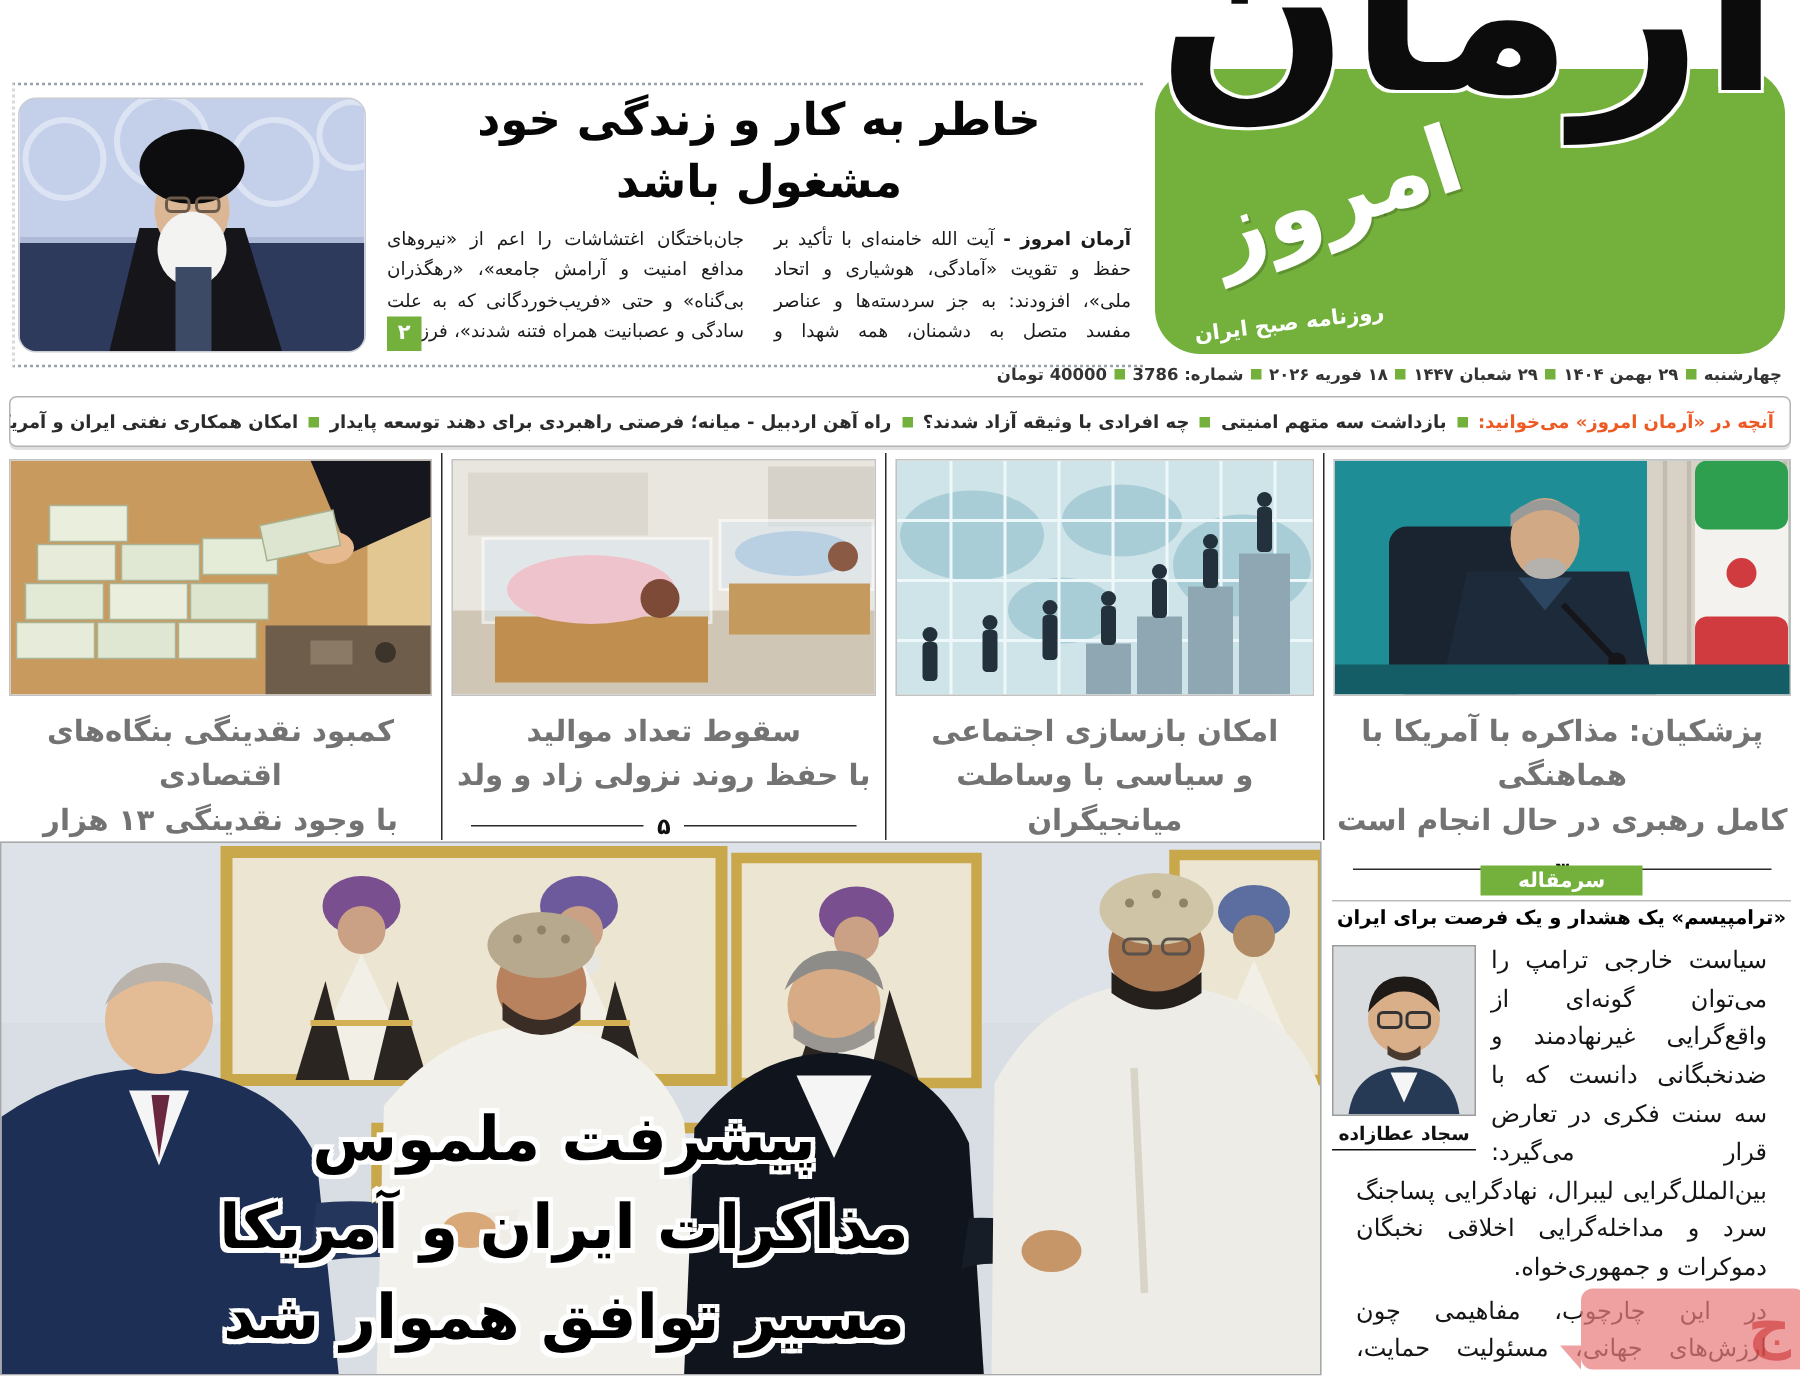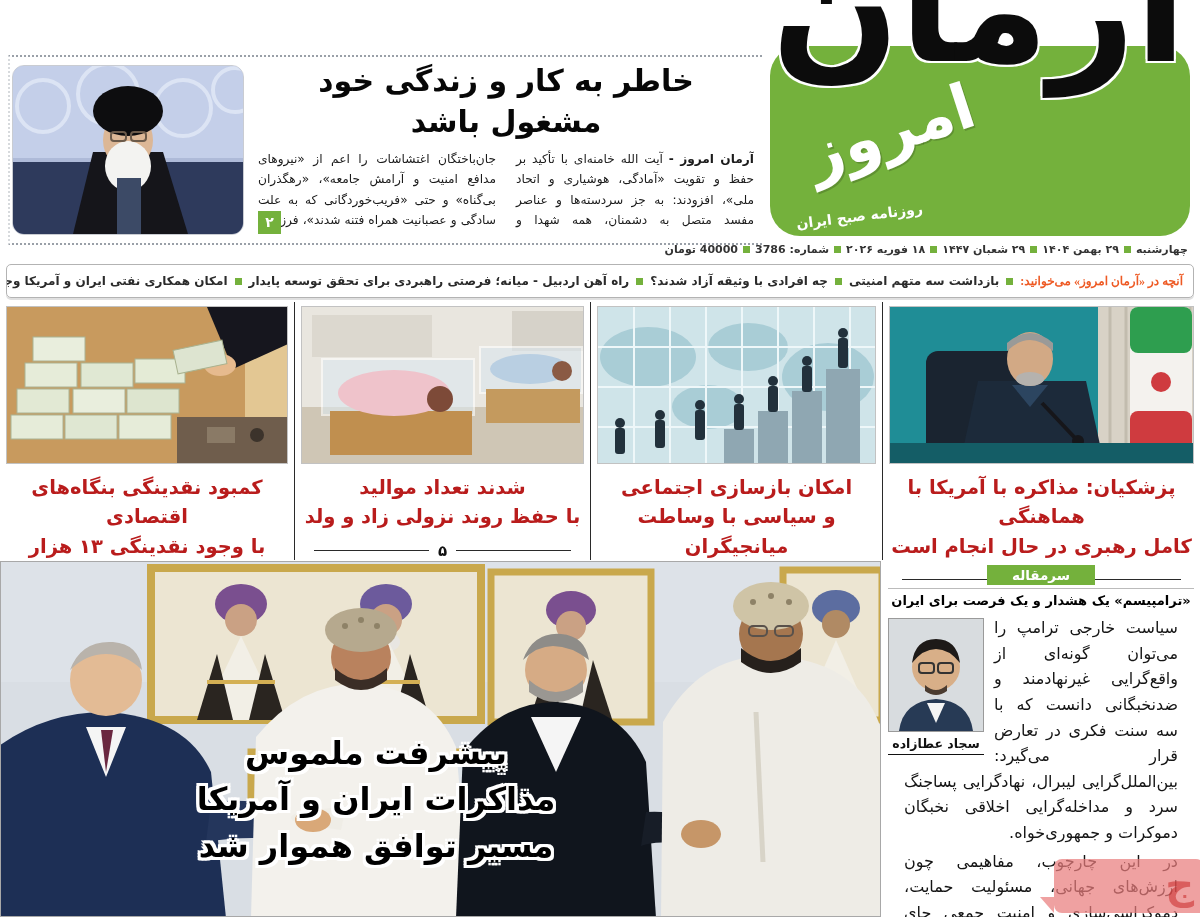--- a/index.html
+++ b/index.html
@@ -30,42 +30,42 @@
   #top-story .content{margin-left:244px;padding:4px 8px 0 4px;}
   .top-headline{font-size:30px;font-weight:bold;text-align:center;line-height:1.35;color:#070707;}
   .top-body{margin-top:7px;font-size:12.2px;line-height:1.66;text-align:justify;
     column-count:2;column-gap:20px;height:88px;overflow:hidden;color:#1b1b1b;}
   .badge{position:absolute;left:248px;bottom:9px;width:23px;height:23px;background:#74b13c;
     color:#fff;font-weight:bold;text-align:center;line-height:23px;font-size:14px;}
   
   #teaser{position:absolute;top:264px;left:6px;right:6px;height:32px;border:1px solid #b3b3b3;
     border-radius:5px;box-shadow:0 2px 0 #e0e0e0;display:flex;direction:rtl;align-items:center;
     padding:0 10px;gap:7px;font-size:12px;font-weight:bold;white-space:nowrap;overflow:hidden;}
-  .t-label{color:#ee5a24;flex:0 0 auto;font-family:Liberation Serif, serif;}
+  .t-label{color:#ee5a24;flex:0 0 auto;}
   .t-item{color:#2b2b2b;flex:0 0 auto;}
   
   #stories{position:absolute;top:302px;left:0;width:1200px;height:258px;display:flex;}
   .story{box-sizing:border-box;padding:2px 3px 0;}
   .story + .story{border-left:1px solid #2a2a2a;}
   .s0{width:294px;} .s1{width:296px;} .s2{width:292px;} .s3{width:318px;}
   .story .photo{height:156px;margin:2px 3px 0;border:1px solid #c2c2c2;overflow:hidden;background:#eee;}
   .story h2{margin:9px 2px 0;font-size:19.5px;font-weight:bold;text-align:center;
-    line-height:1.5;color:#b91c1c;direction:rtl;}
+    line-height:1.5;color:#737373;direction:rtl;}
   .pagenum{display:flex;align-items:center;margin:10px 16px 0;}
   .pagenum::before,.pagenum::after{content:"";flex:1;height:1px;background:#2a2a2a;}
   .pagenum span{margin:0 9px;font-size:15px;font-weight:bold;color:#111;}
   
   #main-photo{position:absolute;top:561px;left:0;width:881px;height:356px;
     border:1px solid #a8a8a8;box-sizing:border-box;overflow:hidden;background:#d9dee4;}
   .overlay-headline{position:absolute;left:80px;top:168px;width:590px;text-align:center;
-    direction:rtl;font-weight:bold;color:#000;font-size:32px;line-height:1.45;
+    direction:rtl;font-weight:bold;color:#000;font-size:41px;line-height:1.45;
     text-shadow:-3px -3px 0 #fff,3px -3px 0 #fff,-3px 3px 0 #fff,3px 3px 0 #fff,
                  0 -3px 0 #fff,0 3px 0 #fff,-3px 0 0 #fff,3px 0 0 #fff;}
   #editorial{position:absolute;top:561px;left:888px;width:306px;height:356px;direction:rtl;}
-  .ed-tag{width:108px;height:20px;margin:4px auto 3px;background:#74b13c;color:#fff;
+  .ed-tag{width:108px;height:20px;margin:16px auto 3px;background:#74b13c;color:#fff;
     font-size:13.5px;font-weight:bold;text-align:center;line-height:20px;}
   .ed-rule{height:1px;background:#bbb;margin:2px 0 3px;}
   .ed-title{font-size:13px;font-weight:bold;text-align:center;color:#000;margin:2px 0 5px;line-height:1.4;}
   .author{float:left;width:96px;margin:3px 10px 4px 0;}
   .author .a-photo{width:94px;height:112px;border:1px solid #9a9a9a;overflow:hidden;background:#d8dcdf;}
   .author .a-name{margin-top:4px;font-size:12.5px;font-weight:bold;text-align:center;
     border-bottom:1px solid #111;padding-bottom:3px;}
   .ed-body p{margin:0 16px 3px;font-size:16px;line-height:1.6;text-align:justify;color:#151515;}
   
   #watermark{position:absolute;right:-4px;bottom:4px;width:150px;height:54px;
@@ -133,21 +133,21 @@
   <div class="badge">۲</div>
 </div>
 
 <div id="teaser">
   <span class="t-label">آنچه در «آرمان امروز» می‌خوانید:</span>
   <span class="sq"></span>
   <span class="t-item">بازداشت سه متهم امنیتی</span>
   <span class="sq"></span>
   <span class="t-item">چه افرادی با وثیقه آزاد شدند؟</span>
   <span class="sq"></span>
-  <span class="t-item">راه آهن اردبیل - میانه؛ فرصتی راهبردی برای تحقق توسعه پایدار</span>
+  <span class="t-item">راه آهن اردبیل - میانه؛ فرصتی راهبردی برای دهند توسعه پایدار</span>
   <span class="sq"></span>
   <span class="t-item">امکان همکاری نفتی ایران و آمریکا وجود دارد؟</span>
 
 </div>
 
 <div id="stories">
 
   <div class="story s0">
     <div class="photo">
       <svg width="288" height="156" viewBox="0 0 288 156" xmlns="http://www.w3.org/2000/svg">
@@ -193,21 +193,21 @@
         <rect x="184" y="82" width="94" height="34" fill="#c49a5e"></rect>
         <ellipse cx="228" cy="62" rx="40" ry="15" fill="#b9cfe2"></ellipse>
         <circle cx="260" cy="64" r="10" fill="#8a5a44"></circle>
         <rect x="20" y="52" width="152" height="56" fill="#dde9f0" opacity=".6" stroke="#ffffff" stroke-width="2"></rect>
         <rect x="28" y="104" width="142" height="44" fill="#c08f4f"></rect>
         <ellipse cx="92" cy="86" rx="56" ry="23" fill="#efc3cb"></ellipse>
         <circle cx="138" cy="92" r="13" fill="#7d4a38"></circle>
       </svg>
     </div>
     <h2>
-      <div>شدند تعداد موالید</div>
+      <div>سقوط تعداد موالید</div>
       <div>با حفظ روند نزولی زاد و ولد</div>
     </h2>
     <div class="pagenum">
         <span>۵</span>
       </div>
   </div>
 
   <div class="story s2">
     <div class="photo">
       <svg width="286" height="156" viewBox="0 0 286 156" xmlns="http://www.w3.org/2000/svg">

